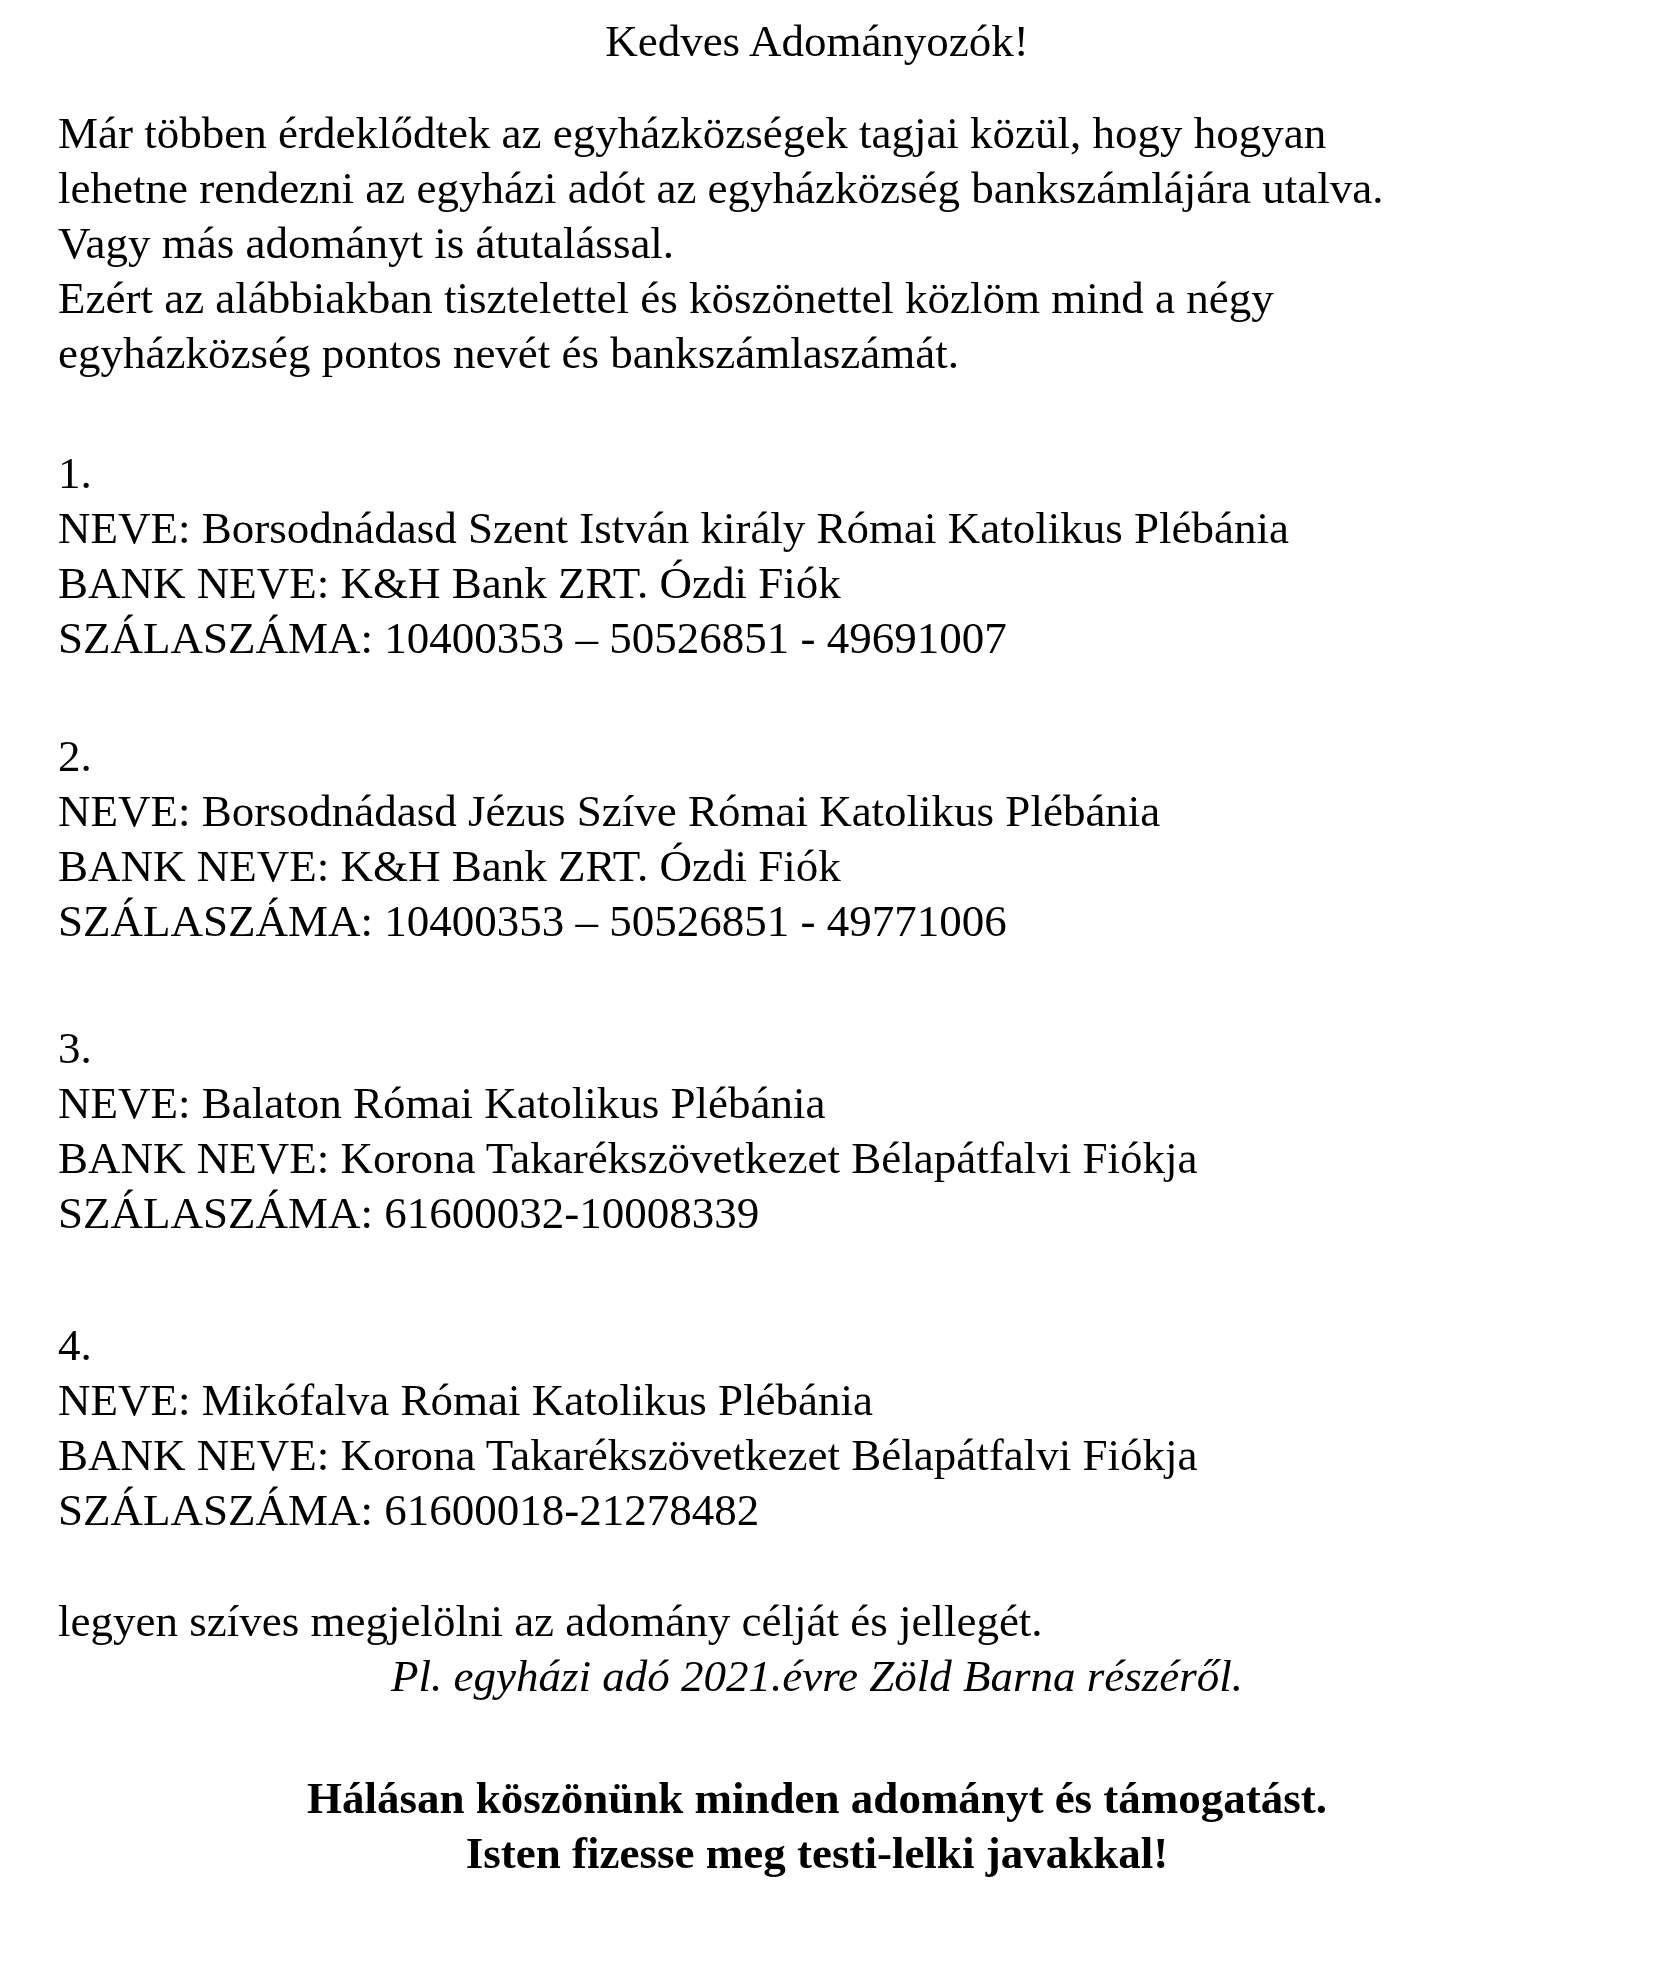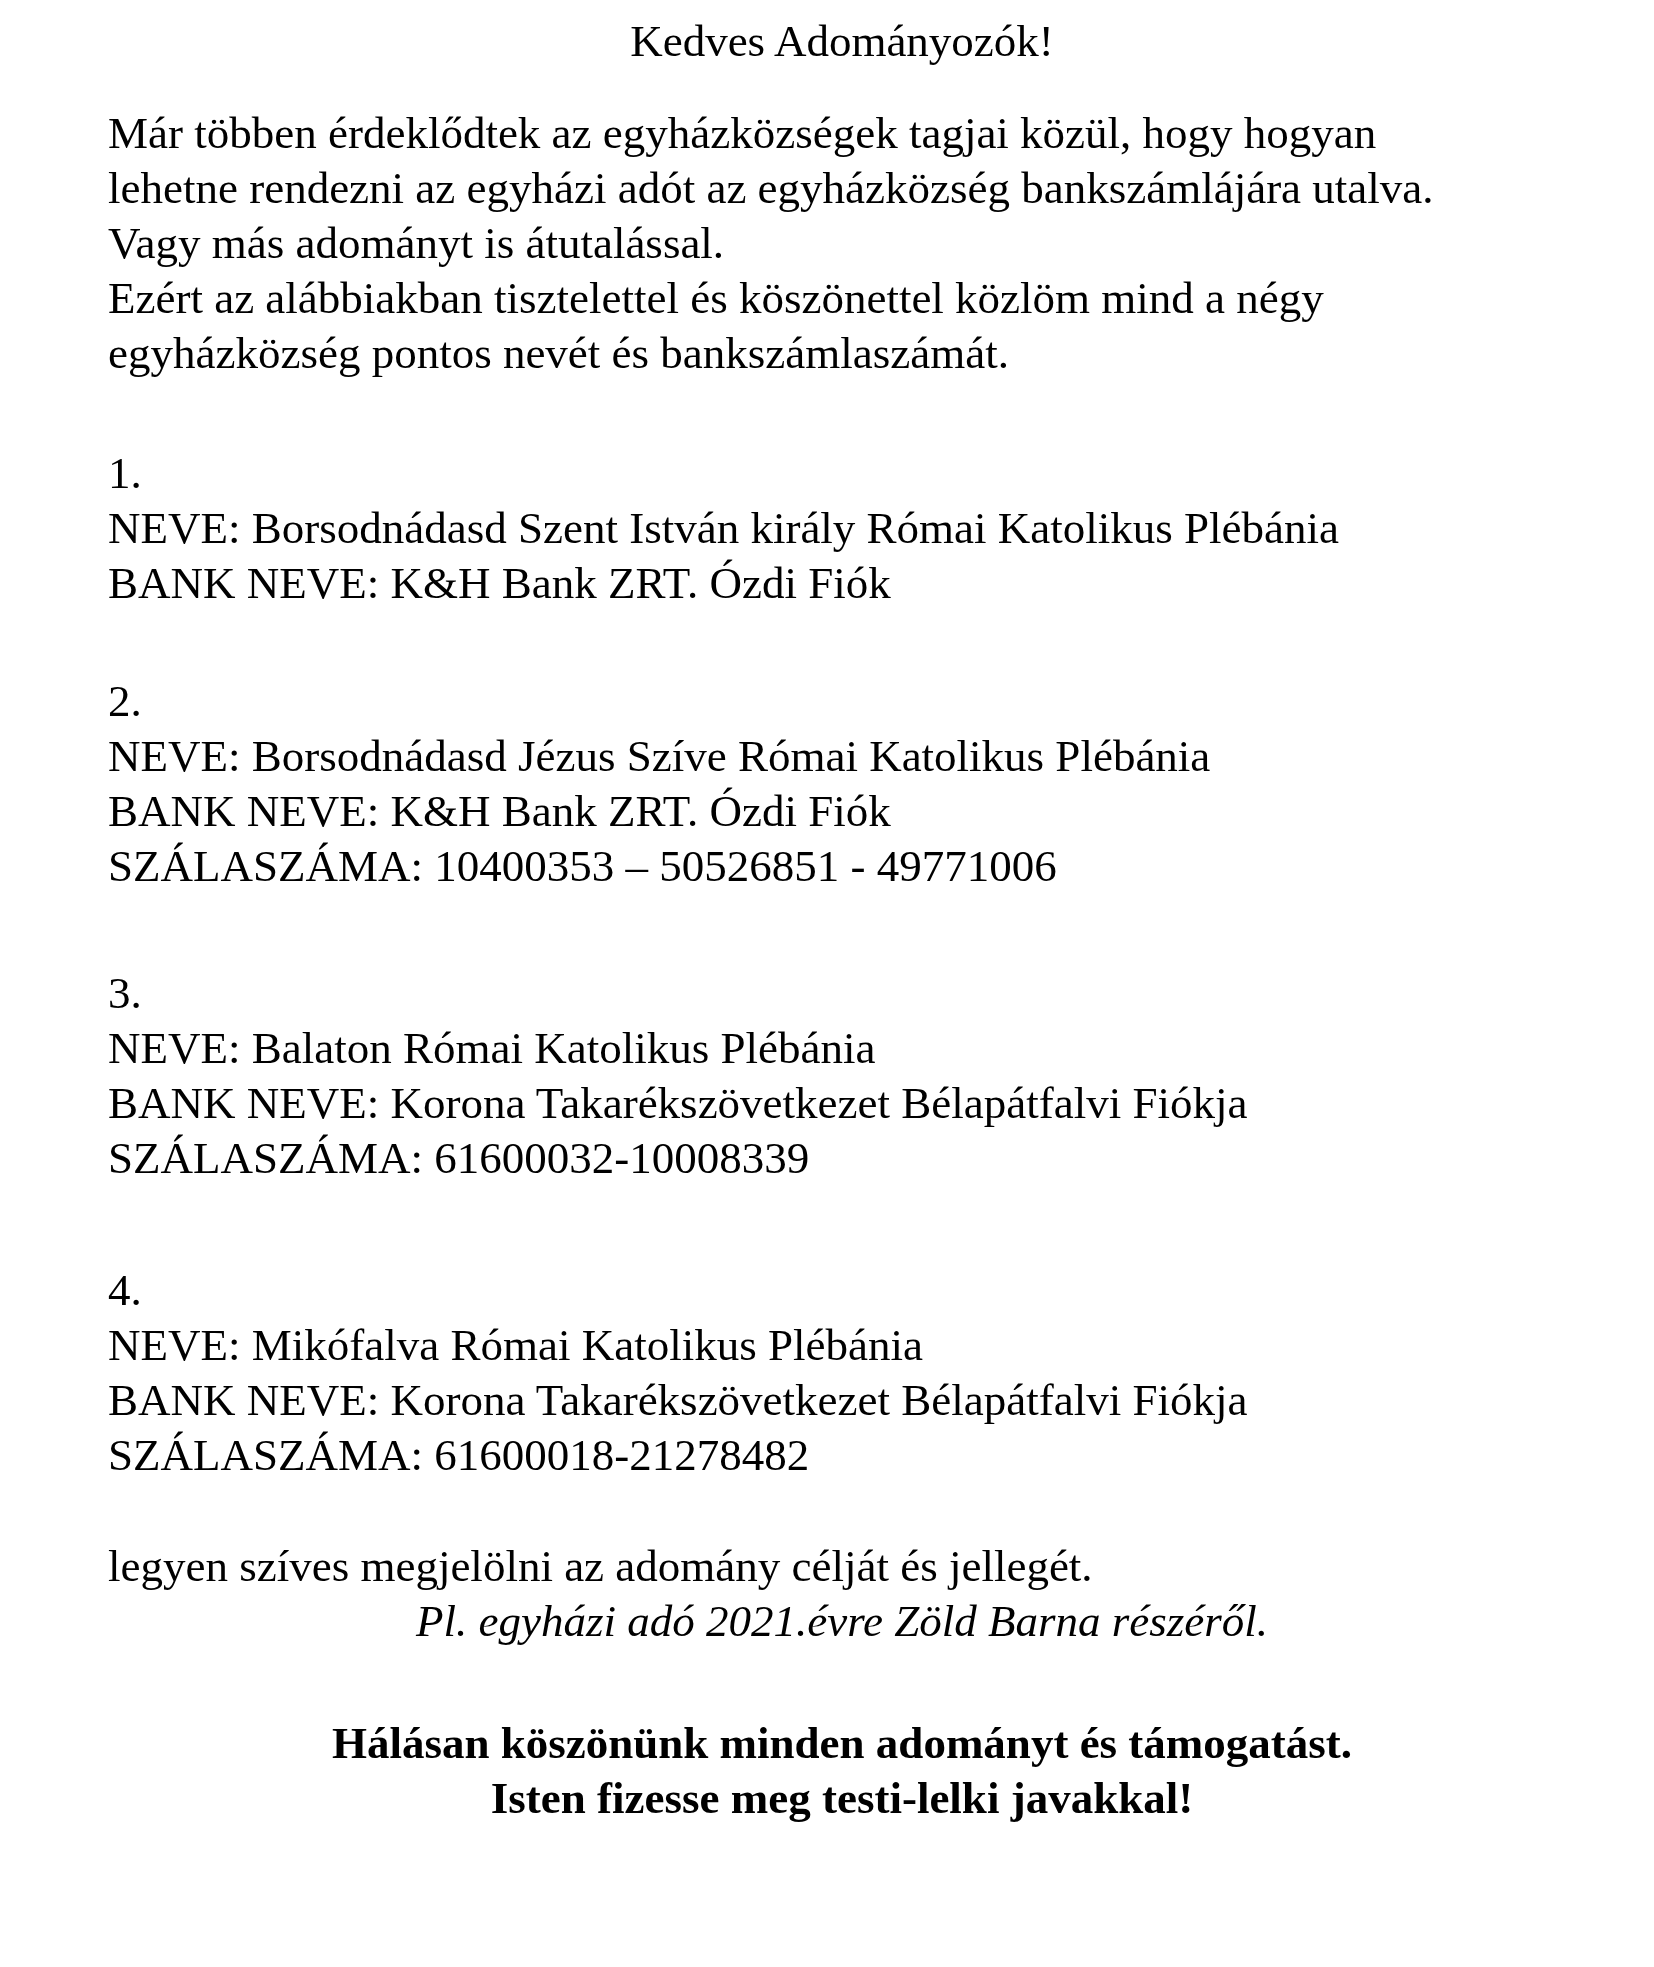--- a/index.html
+++ b/index.html
@@ -11,21 +11,21 @@
   body {
     width: 1654px;
     height: 1967px;
     color: #000000;
     font-family: "Liberation Serif", "DejaVu Serif", serif;
     font-size: 45px;
     line-height: 55px;
     overflow: hidden;
   }
   .page {
-    padding: 14px 78px 0 108px;
+    padding: 14px 78px 0 58px;
     box-sizing: border-box;
     width: 1654px;
     height: 1967px;
   }
   .title {
     text-align: center;
     white-space: nowrap;
   }
   .intro {
     margin-top: 37px;
@@ -64,20 +64,21 @@
     <div class="line">lehetne rendezni az egyházi adót az egyházközség bankszámlájára utalva.</div>
     <div class="line">Vagy más adományt is átutalással.</div>
     <div class="line">Ezért az alábbiakban tisztelettel és köszönettel közlöm mind a négy</div>
     <div class="line">egyházközség pontos nevét és bankszámlaszámát.</div>
   </div>
 
   <div class="entry entry-1">
     <div class="line">1.</div>
     <div class="line">NEVE: Borsodnádasd Szent István király Római Katolikus Plébánia</div>
     <div class="line">BANK NEVE: K&amp;H Bank ZRT. Ózdi Fiók</div>
+    <div class="line">SZÁLASZÁMA: 10400353 – 50526851 - 49691007</div>
   </div>
 
   <div class="entry entry-2">
     <div class="line">2.</div>
     <div class="line">NEVE: Borsodnádasd Jézus Szíve Római Katolikus Plébánia</div>
     <div class="line">BANK NEVE: K&amp;H Bank ZRT. Ózdi Fiók</div>
     <div class="line">SZÁLASZÁMA: 10400353 – 50526851 - 49771006</div>
   </div>
 
   <div class="entry entry-3">

